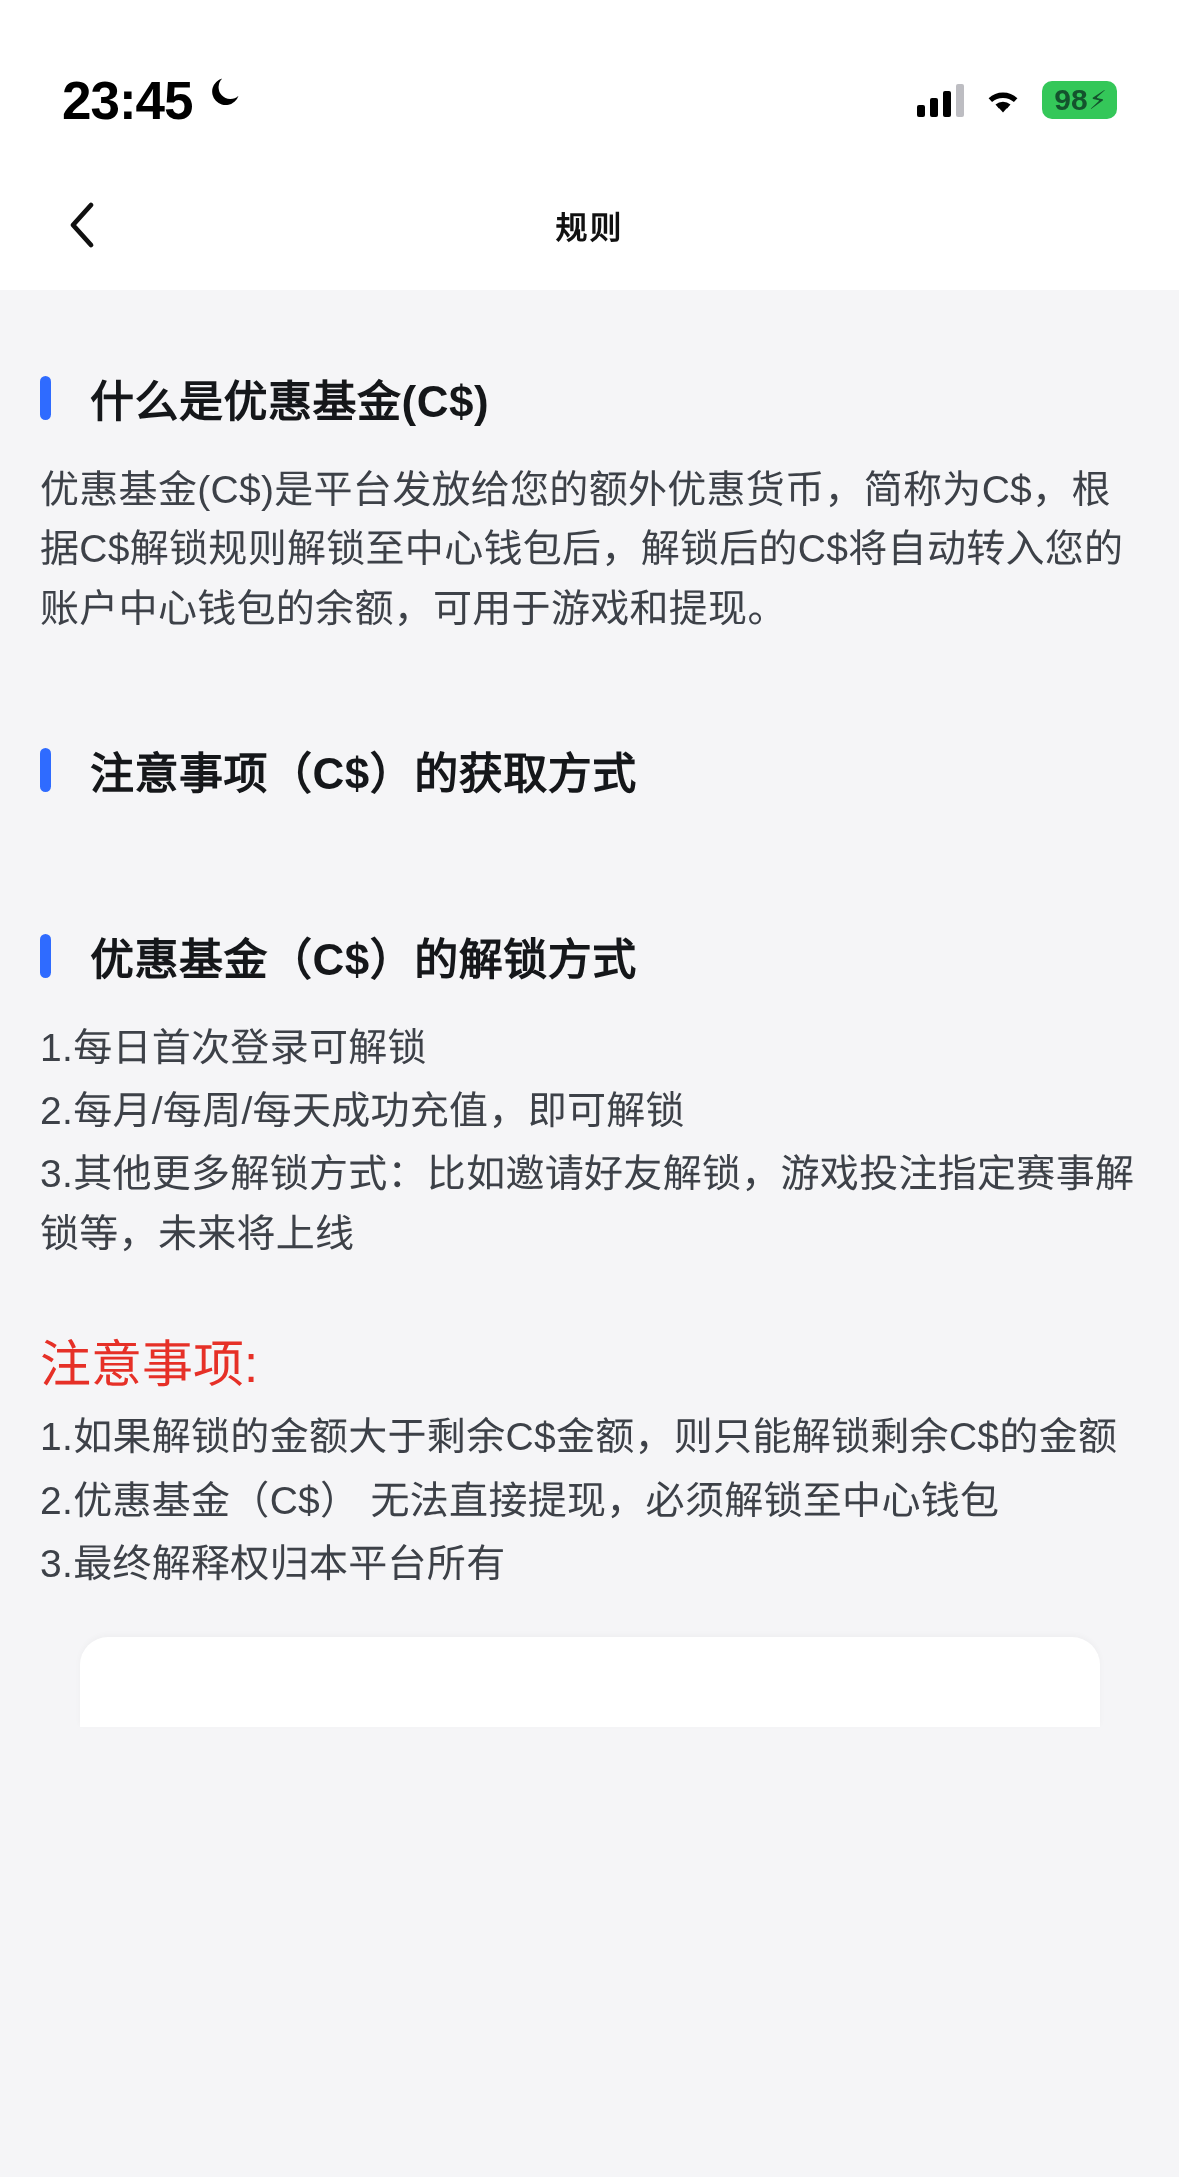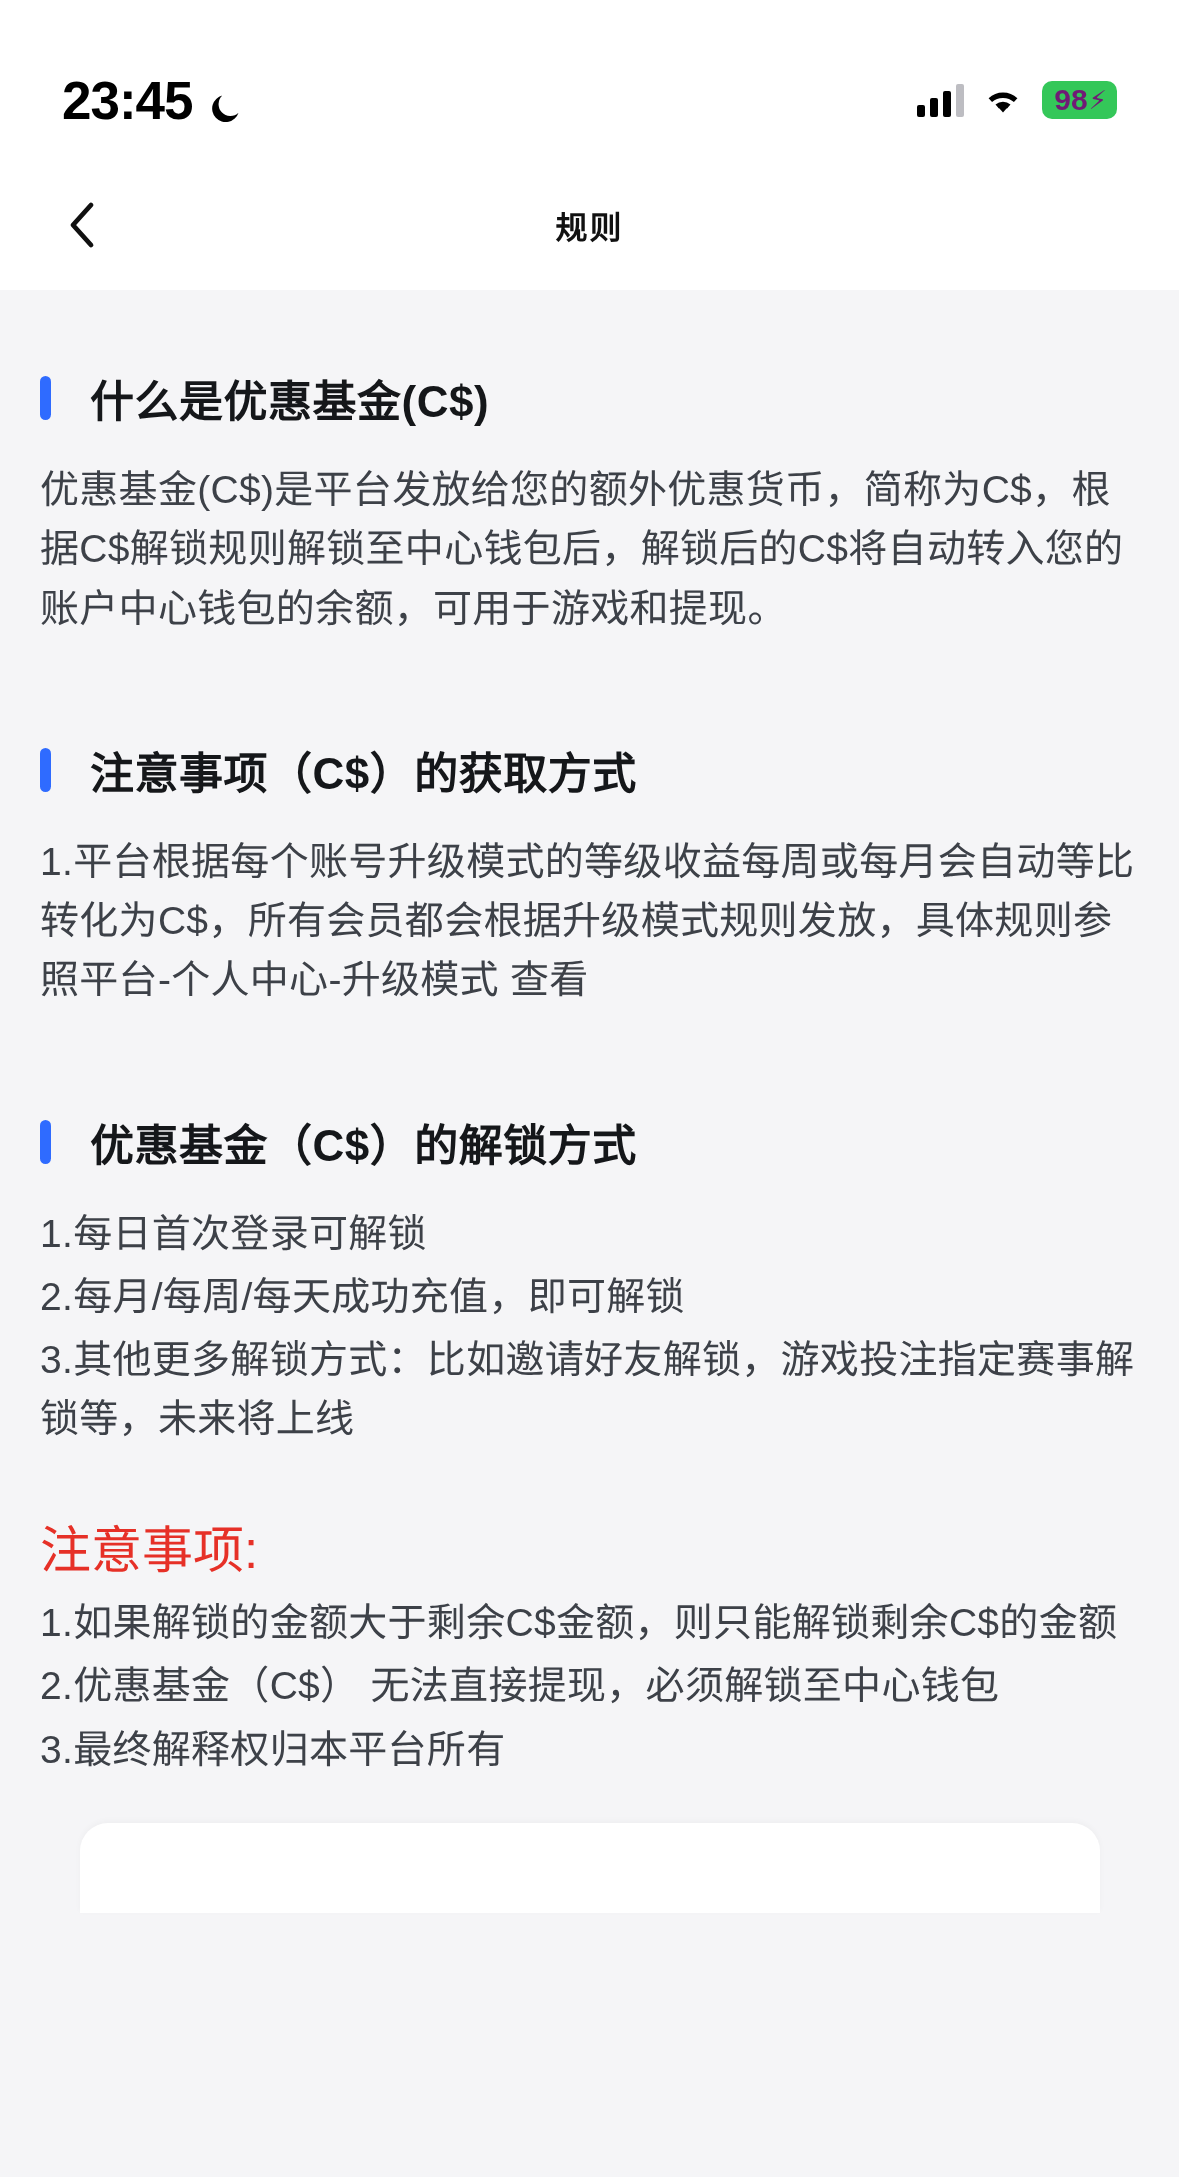--- a/index.html
+++ b/index.html
@@ -24,21 +24,21 @@
     height: 160px;
     background: #ffffff;
     display: flex;
     align-items: center;
     justify-content: space-between;
     padding: 40px 62px 0 62px;
     flex: 0 0 auto;
   }
   .status-left {
     display: flex;
-    align-items: flex-end;
+    align-items: flex-start;
     gap: 14px;
   }
   .status-time {
     font-size: 53px;
     font-weight: bold;
     letter-spacing: -1px;
     color: #000;
     line-height: 1;
   }
   .moon-icon { width: 36px; height: 36px; display: block; }
@@ -54,21 +54,21 @@
     height: 34px;
   }
   .signal-bars i { display: block; width: 8px; background: #000; border-radius: 2px; }
   .signal-bars i:nth-child(1) { height: 12px; }
   .signal-bars i:nth-child(2) { height: 19px; }
   .signal-bars i:nth-child(3) { height: 26px; }
   .signal-bars i:nth-child(4) { height: 33px; background: #bdbdc2; }
   .wifi-icon { width: 42px; height: 32px; display:block; }
   .battery {
     background: #34c759;
-    color: #701a75;
+    color: #14532d;
     border-radius: 10px;
     padding: 4px 10px 4px 12px;
     font-size: 30px;
     font-weight: bold;
     display: flex;
     align-items: center;
     line-height: 1;
     height: 38px;
   }
   .battery .bolt { font-size: 26px; margin-left: 1px; }
@@ -215,21 +215,20 @@
       <p class="para">优惠基金(C$)是平台发放给您的额外优惠货币，简称为C$，根据C$解锁规则解锁至中心钱包后，解锁后的C$将自动转入您的账户中心钱包的余额，可用于游戏和提现。</p>
     </div>
 
     <div class="gap-lg"></div>
 
     <div class="section">
       <div class="section-head">
         <span class="bar-accent"></span>
         <span class="section-title">注意事项（C$）的获取方式</span>
       </div>
-      <p class="para">1.平台根据每个账号升级模式的等级收益每周或每月会自动等比转化为C$，所有会员都会根据升级模式规则发放，具体规则参照平台-个人中心-升级模式 查看</p>
     </div>
 
     <div class="gap-lg"></div>
 
     <div class="section">
       <div class="section-head">
         <span class="bar-accent"></span>
         <span class="section-title">优惠基金（C$）的解锁方式</span>
       </div>
       <p class="para">1.每日首次登录可解锁</p>

